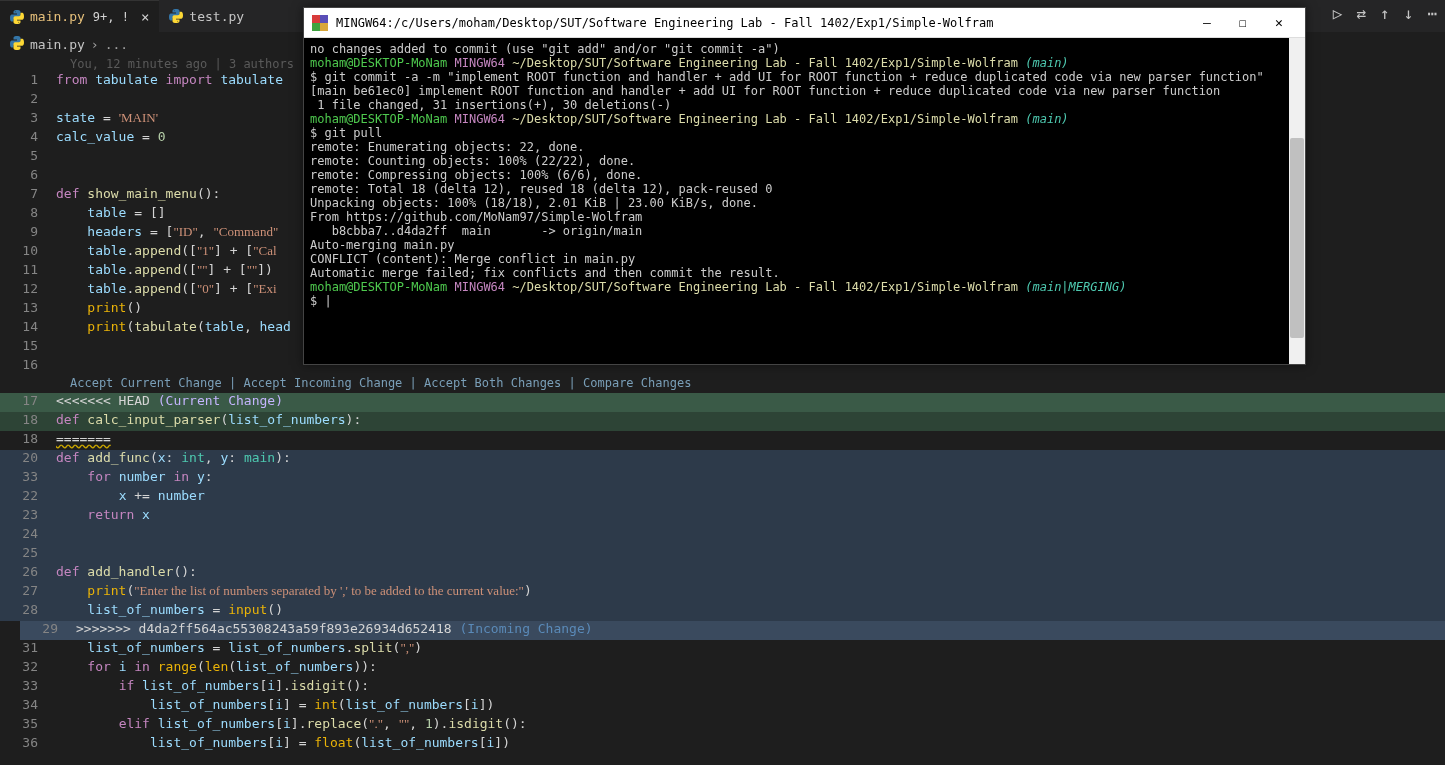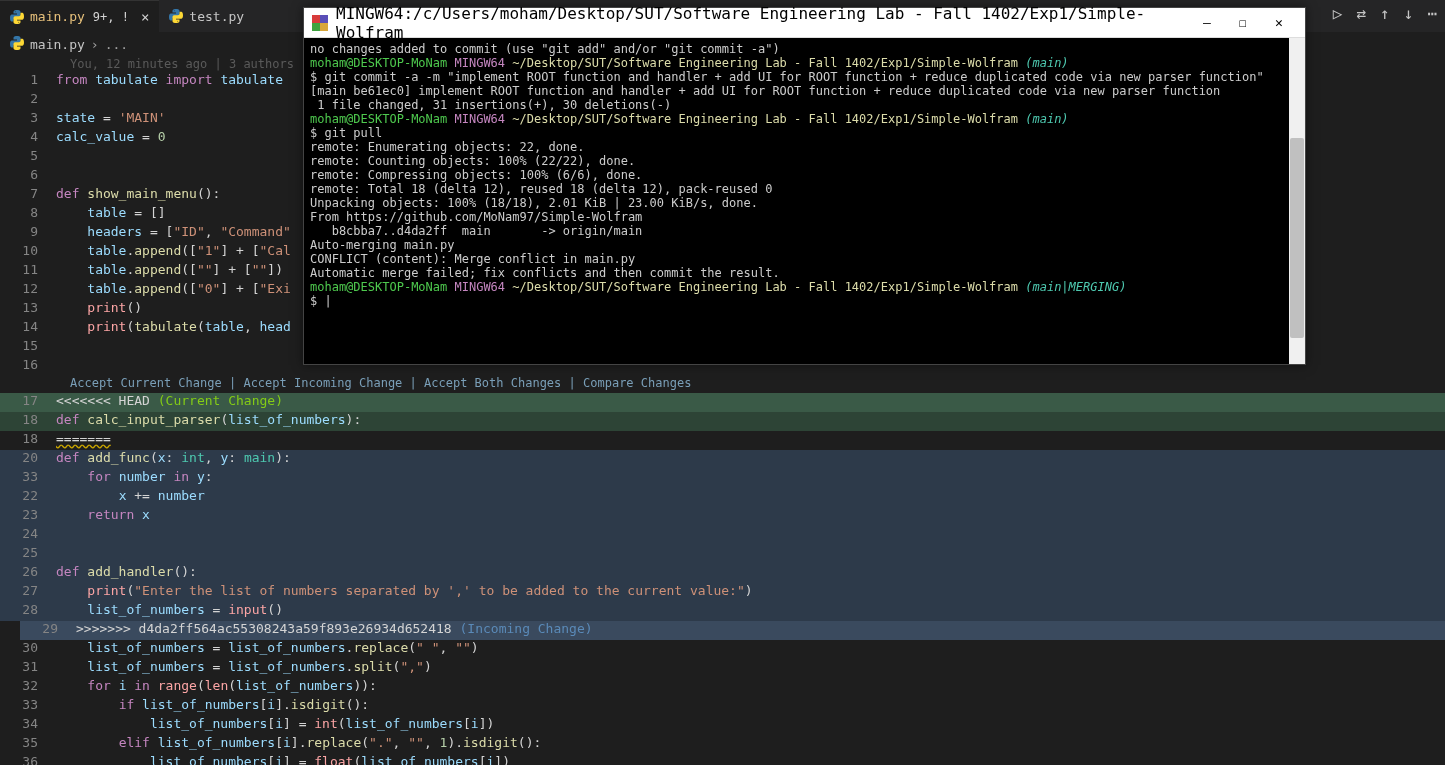--- a/index.html
+++ b/index.html
@@ -69,41 +69,41 @@
   text-align: right;
   padding-right: 18px;
   color: #858585;
 }
 .gutter-line { height: 19px; }
 .code-area { flex: 1; position: relative; }
 .code-line { height: 19px; white-space: pre; }
 
 
 .kw { color: #c586c0; }
-.str { color: #ce9178; }
+.str { color: #ce9178; font-family: Liberation Serif, serif; }
 .fn { color: #dcdcaa; }
 .var { color: #9cdcfe; }
 .num { color: #b5cea8; }
 .type { color: #4ec9b0; }
 .op { color: #d4d4d4; }
-.builtin { color: #fca5a5; }
+.builtin { color: #eab308; }
 
 
 .merge-actions {
   padding: 0 0 0 70px;
   color: #7a9fb8;
   font-size: 12px;
   height: 17px;
 }
 .merge-actions span { cursor: pointer; }
 .merge-head-line { background: #2d4436; }
 .merge-head-highlight { background: #3a5a47; justify-content: flex-end; }
 .merge-incoming-line { background: #2d3a4a; }
 .merge-incoming-highlight { background: #3a4a5e; margin-left: 20px; }
-.merge-label { color: #84cc16; }
+.merge-label { color: #c4b5fd; }
 .merge-label-incoming { color: #5a8ab8; }
 
 
 .terminal-window {
   position: absolute;
   left: 303px;
   top: 7px;
   width: 1003px;
   height: 358px;
   background: #ffffff;
@@ -116,21 +116,21 @@
   display: flex;
   align-items: center;
   padding: 0 8px;
   border-bottom: 1px solid #ddd;
 }
 .term-icon {
   width: 16px; height: 16px;
   display: inline-flex;
   margin-right: 8px;
 }
-.term-title { flex: 1; color: #000; font-size: 16px; }
+.term-title { flex: 1; color: #000; font-size: 12px; }
 .term-controls { display: flex; gap: 0; }
 .term-ctrl {
   width: 36px; height: 28px;
   display: flex; align-items: center; justify-content: center;
   color: #000; cursor: pointer;
 }
 .terminal-body {
   background: #000000;
   height: calc(100% - 30px);
   padding: 4px 6px;
@@ -458,28 +458,20 @@
     <div class="line-row merge-incoming-highlight">
       <div class="gutter">
         <div class="gutter-line">29</div>
       </div>
       <div class="code-area">
         <div class="code-line"><span style="color:#d4d4d4">&gt;&gt;&gt;&gt;&gt;&gt;&gt; d4da2ff564ac55308243a59f893e26934d652418</span> <span class="merge-label-incoming">(Incoming Change)</span></div>
       </div>
     </div>
     <div class="line-row ">
       <div class="gutter">
-        <div class="gutter-line">30</div>
-      </div>
-      <div class="code-area">
-        <div class="code-line"><span class="op">    </span><span class="var">list_of_numbers</span><span class="op"> = </span><span class="var">list_of_numbers</span><span class="op">.</span><span class="fn">replace</span><span class="op">(</span><span class="str">" "</span><span class="op">, </span><span class="str">""</span><span class="op">)</span></div>
-      </div>
-    </div>
-    <div class="line-row ">
-      <div class="gutter">
         <div class="gutter-line">31</div>
       </div>
       <div class="code-area">
         <div class="code-line"><span class="op">    </span><span class="var">list_of_numbers</span><span class="op"> = </span><span class="var">list_of_numbers</span><span class="op">.</span><span class="fn">split</span><span class="op">(</span><span class="str">","</span><span class="op">)</span></div>
       </div>
     </div>
     <div class="line-row ">
       <div class="gutter">
         <div class="gutter-line">32</div>
       </div>

